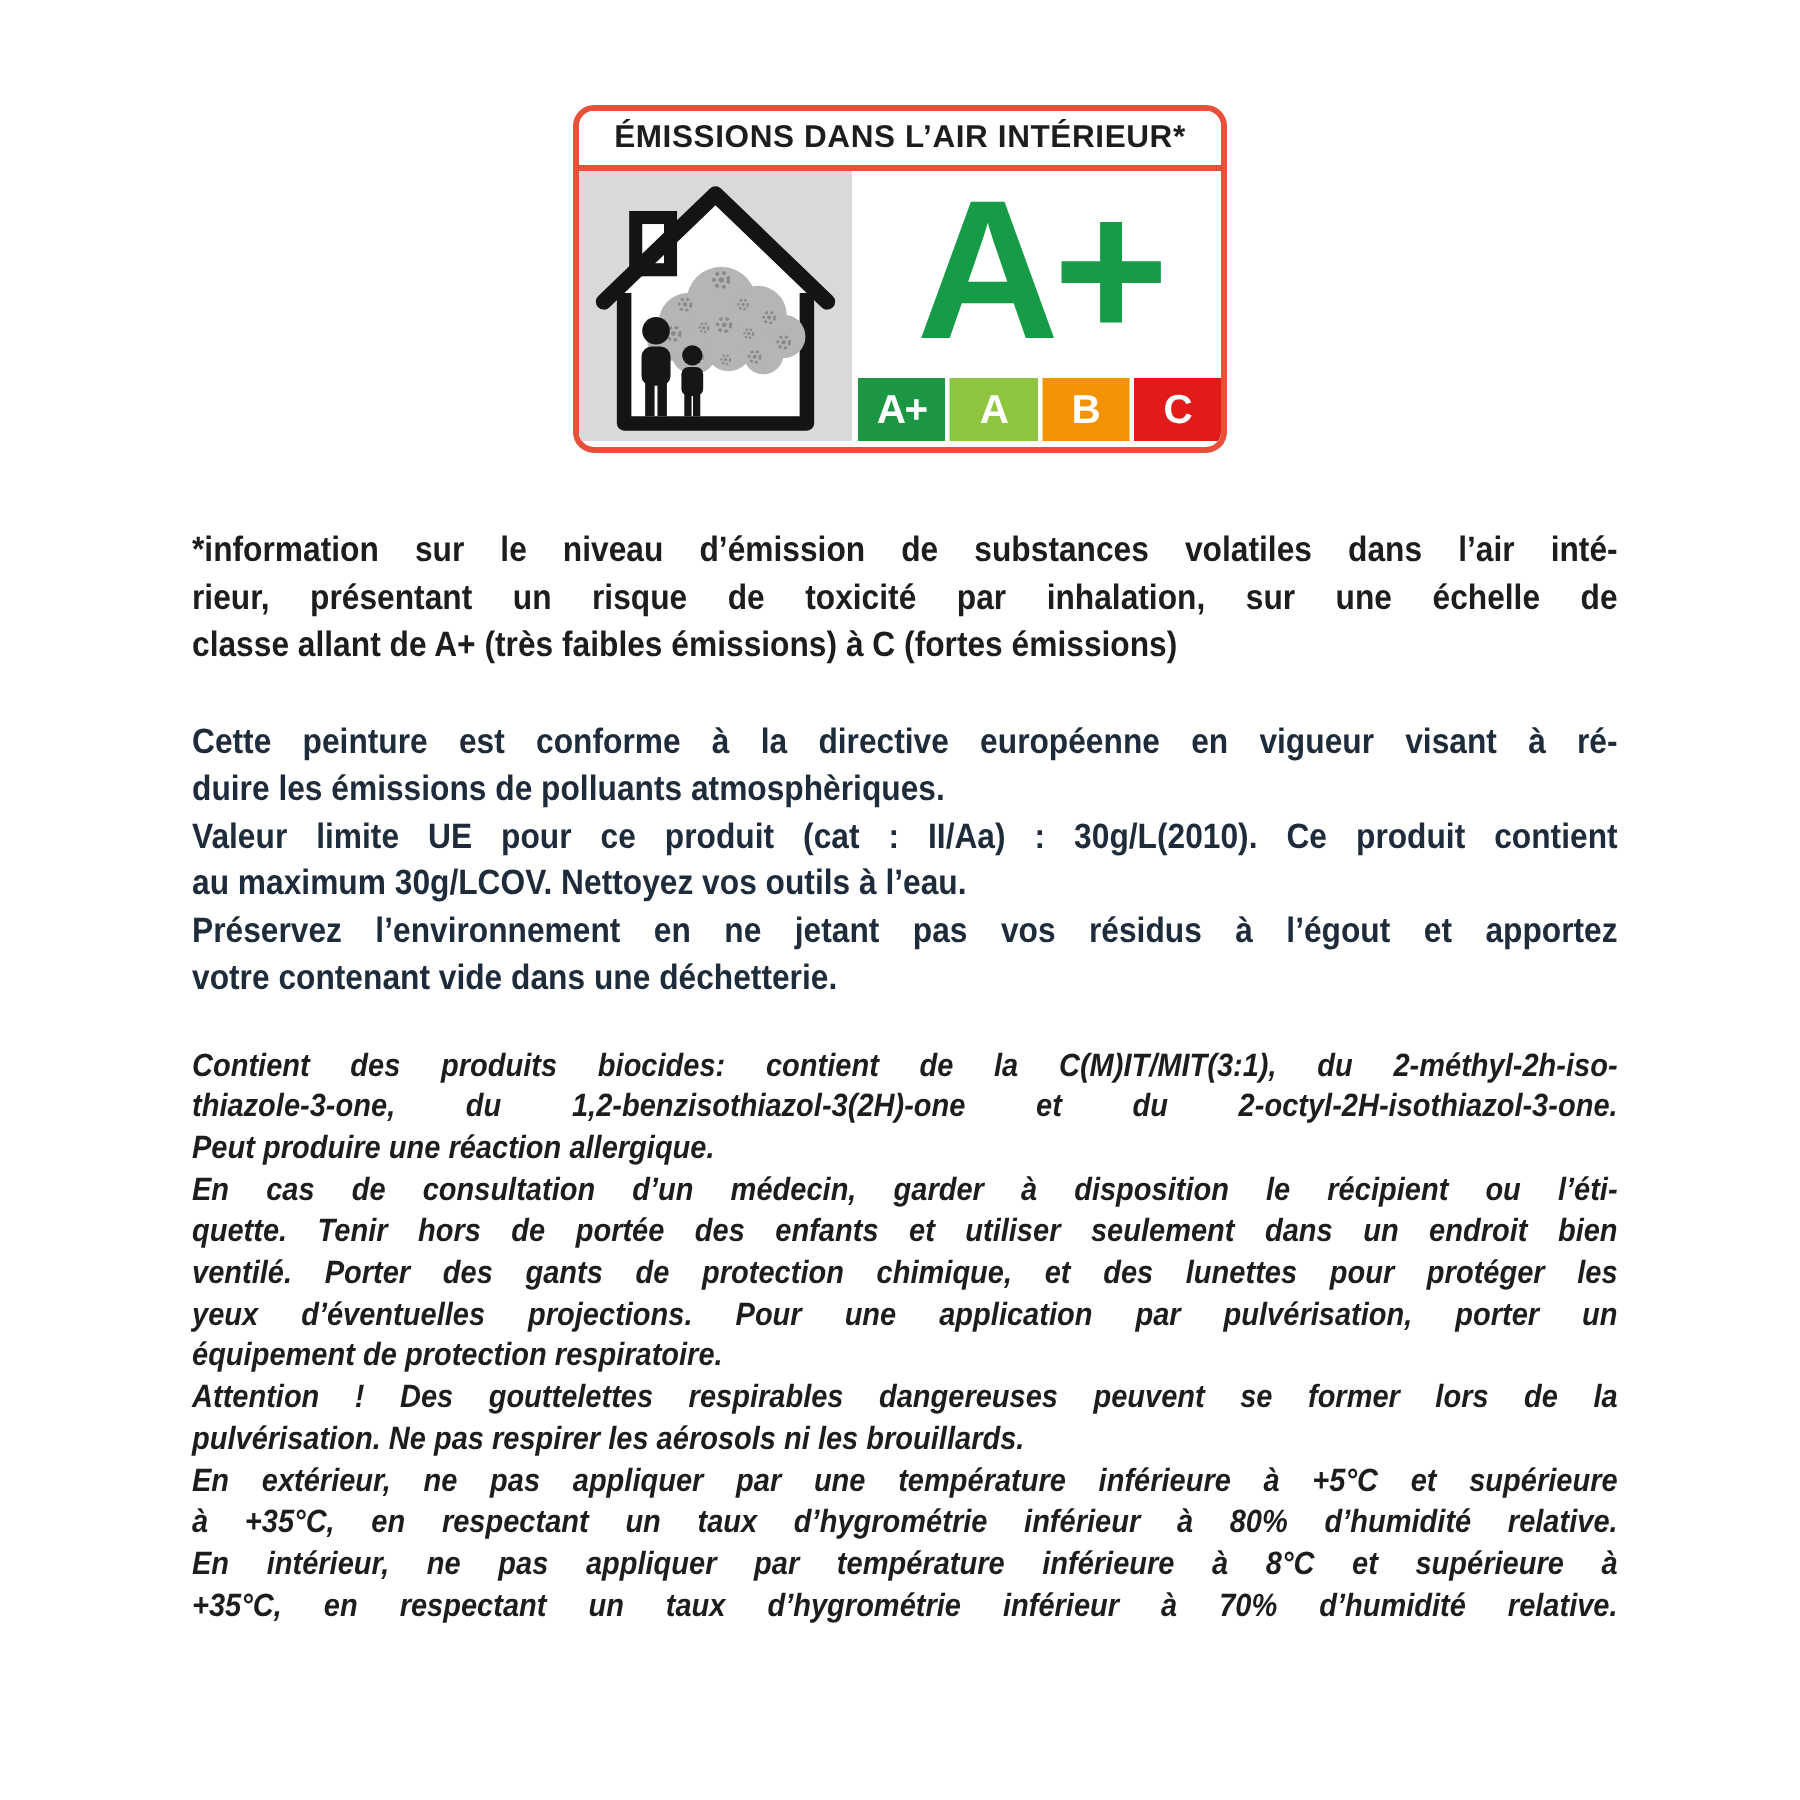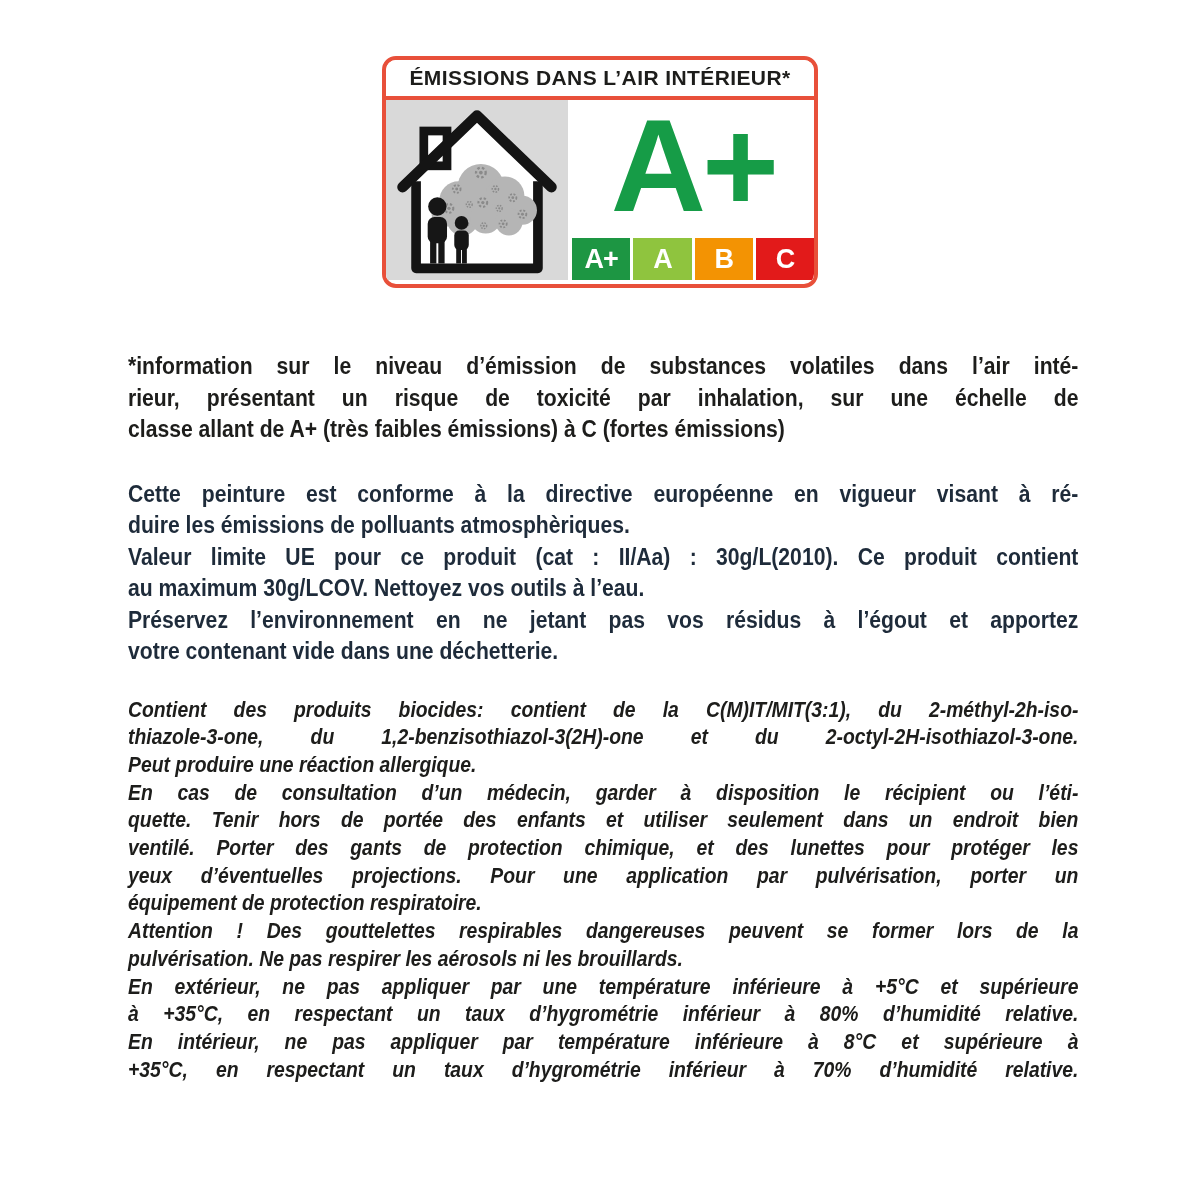--- a/index.html
+++ b/index.html
@@ -5,21 +5,21 @@
   * { margin:0; padding:0; box-sizing:border-box; }
   html,body { background:#ffffff; }
   body {
     width:1200px; height:1200px; position:relative;
     font-family:"Liberation Sans", sans-serif;
     overflow:hidden;
   }
 
   
   .badge {
-    position:absolute; left:382px; top:56px;
+    position:absolute; left:382px; top:70px;
     width:436px; height:232px;
     border:4px solid var(--border-c,#e8503a);
     border-radius:14px;
     background:#ffffff;
     overflow:hidden;
   }
   .badge-title {
     height:40px;
     display:flex; align-items:center; justify-content:center;
     font-size:21px; font-weight:bold; letter-spacing:.4px;

